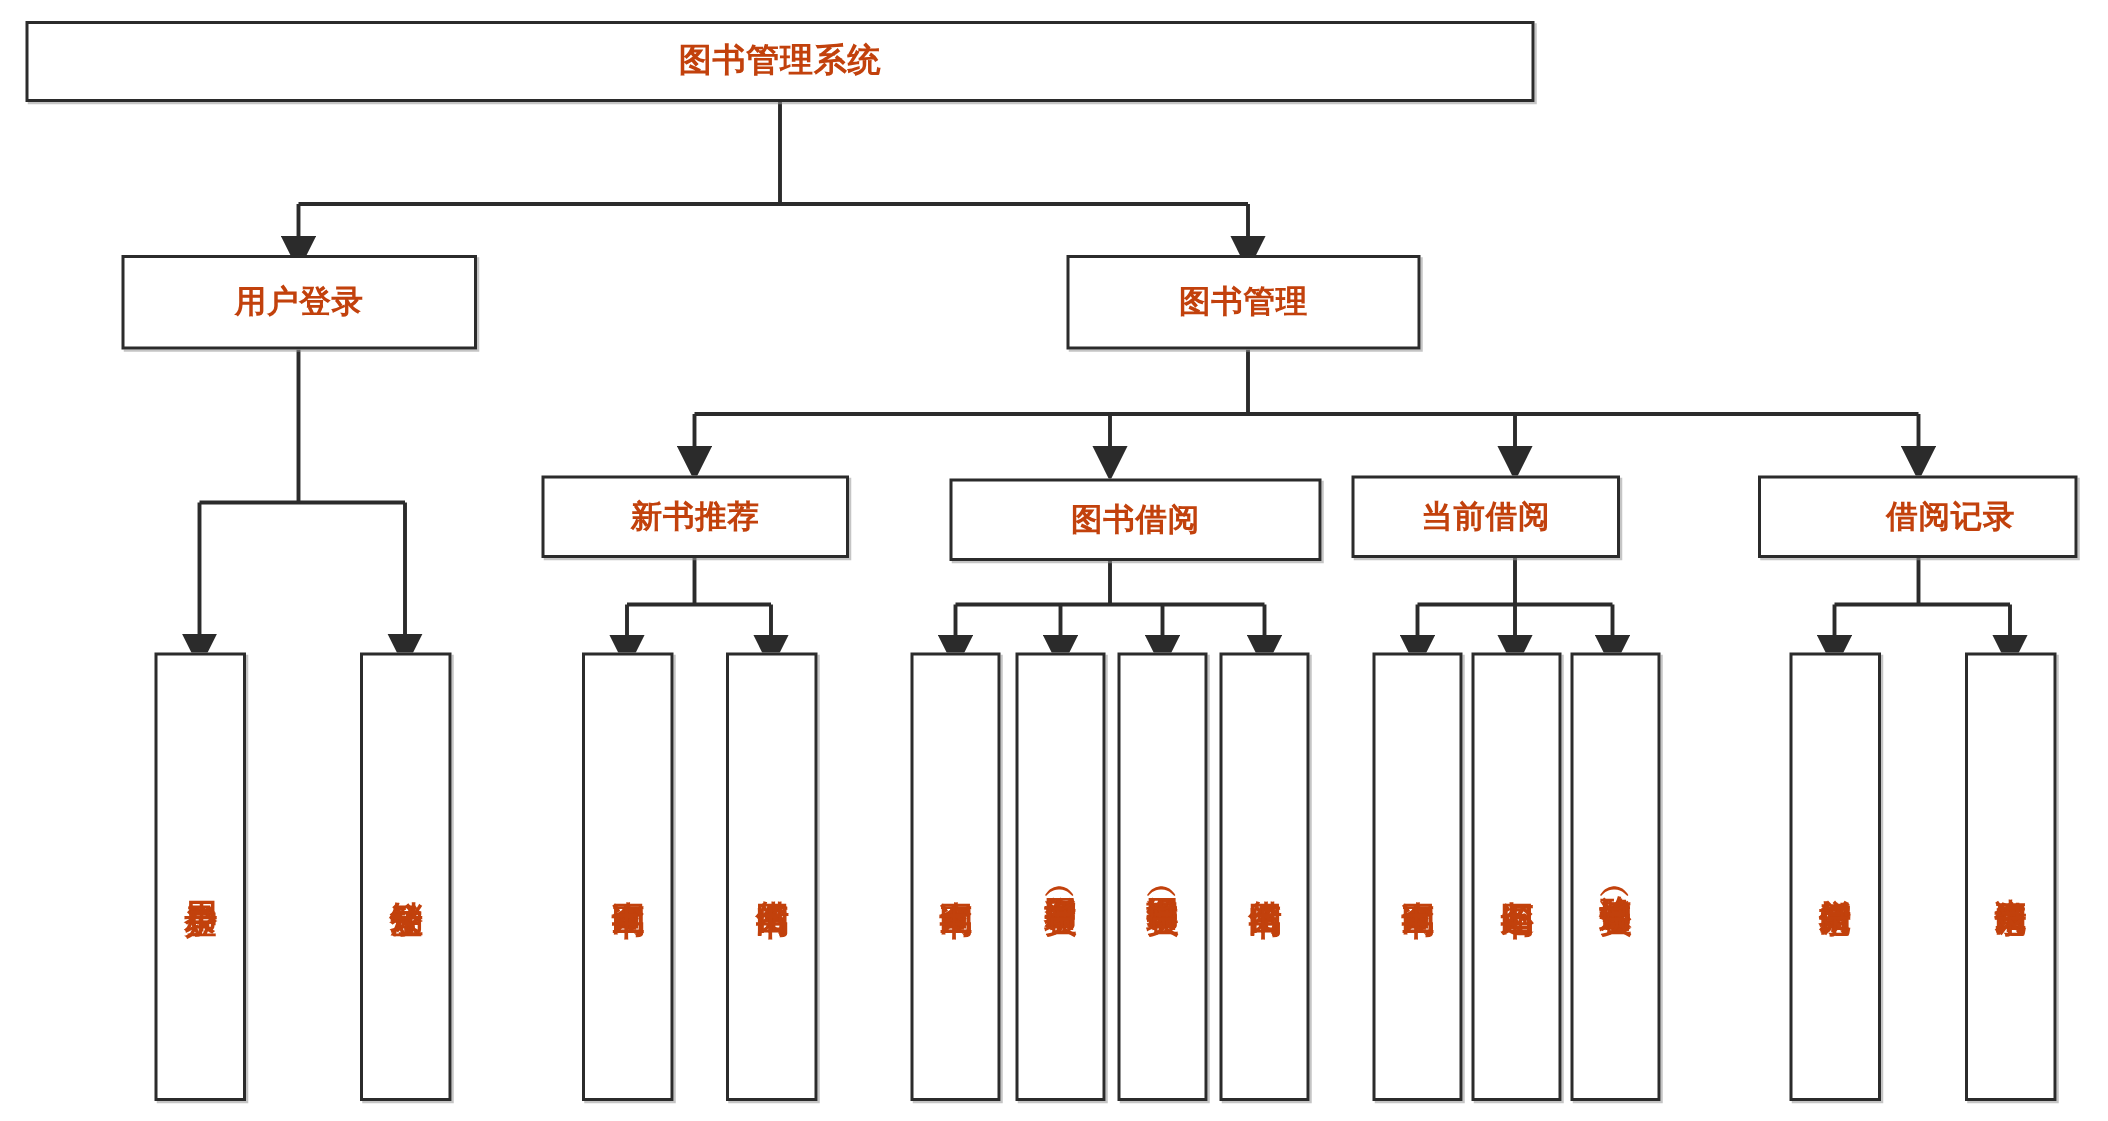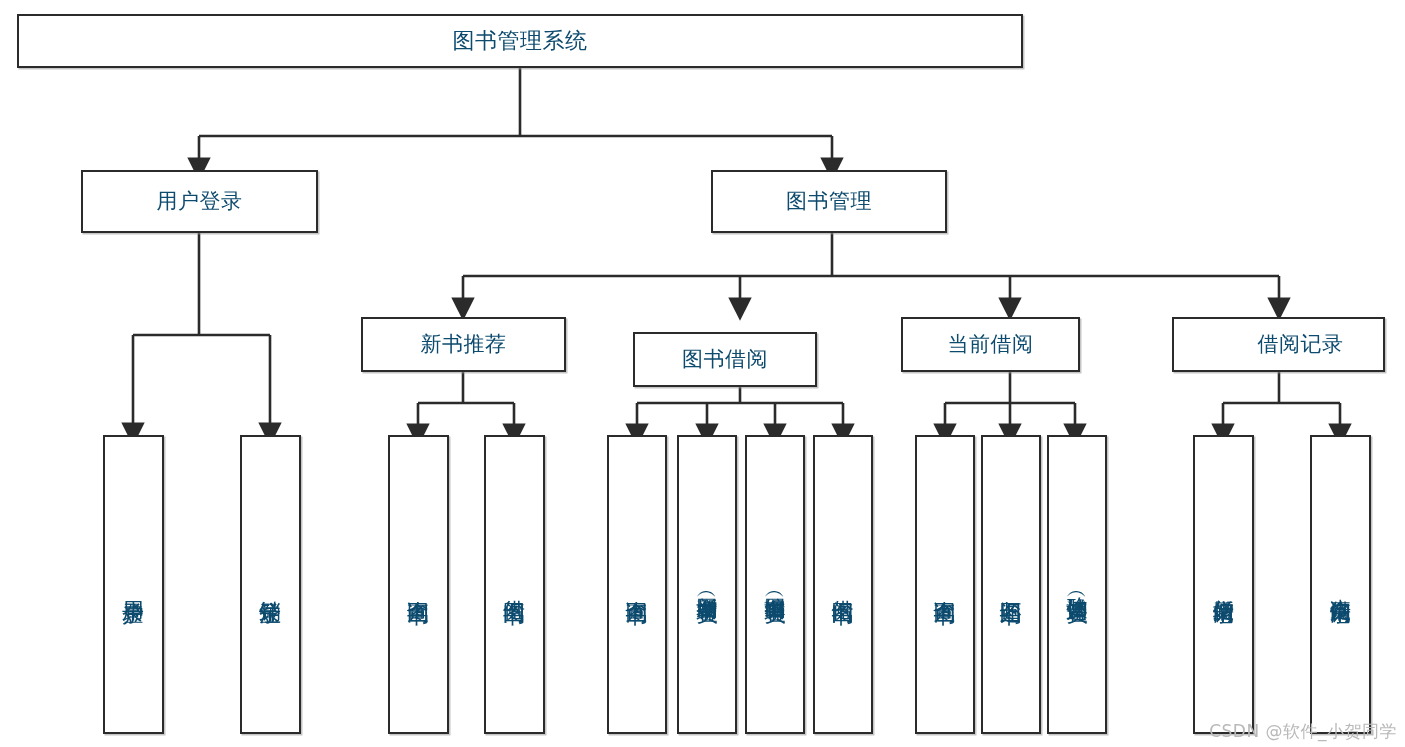--- a/index.html
+++ b/index.html
@@ -27,22 +27,23 @@
     pointer-events: none;
   }
   .node {
     position: absolute;
     box-sizing: border-box;
     border: 2.5px solid #2b2b2b;
     background: #ffffff;
     display: flex;
     align-items: center;
     justify-content: center;
-    color: #0c4a6e;
+    color: #c2410c;
     box-shadow: 1.5px 1.5px 0 rgba(150,150,150,0.55);
+    font-weight: bold;
   }
   .node-label {
     display: block;
     text-align: center;
     line-height: 1.18;
     letter-spacing: 0.5px;
   }
   
   .node.horiz .node-label {
     writing-mode: horizontal-tb;
@@ -141,21 +142,21 @@
   <div class="node horiz" style="left:81px; top:170px; width:237px; height:63px;">
     <span class="node-label">用户登录</span>
   </div>
   <div class="node horiz" style="left:711px; top:170px; width:236px; height:63px;">
     <span class="node-label">图书管理</span>
   </div>
 
   <div class="node horiz" style="left:361px; top:317px; width:205px; height:55px;">
     <span class="node-label">新书推荐</span>
   </div>
-  <div class="node horiz" style="left:633px; top:332px; width:184px; height:55px;">
+  <div class="node horiz" style="left:633px; top:319px; width:248px; height:55px;">
     <span class="node-label">图书借阅</span>
   </div>
   <div class="node horiz" style="left:901px; top:317px; width:179px; height:55px;">
     <span class="node-label">当前借阅</span>
   </div>
   <div class="node horiz" style="left:1172px; top:317px; width:213px; height:55px;padding-left:44px;">
     <span class="node-label">借阅记录</span>
   </div>
 
   <div class="node vert" style="left:103px; top:435px; width:61px; height:299px;">
@@ -195,14 +196,13 @@
     <span class="node-label">确认归还（管理员）</span>
   </div>
 
   <div class="node vert narrow" style="left:1193px; top:435px; width:61px; height:299px;">
     <span class="node-label">新增借阅记录</span>
   </div>
   <div class="node vert narrow" style="left:1310px; top:435px; width:61px; height:299px;">
     <span class="node-label">查询借阅记录</span>
   </div>
 
-  <div id="watermark">CSDN @软件_小贺同学</div>
 </div>
 
 </body></html>

